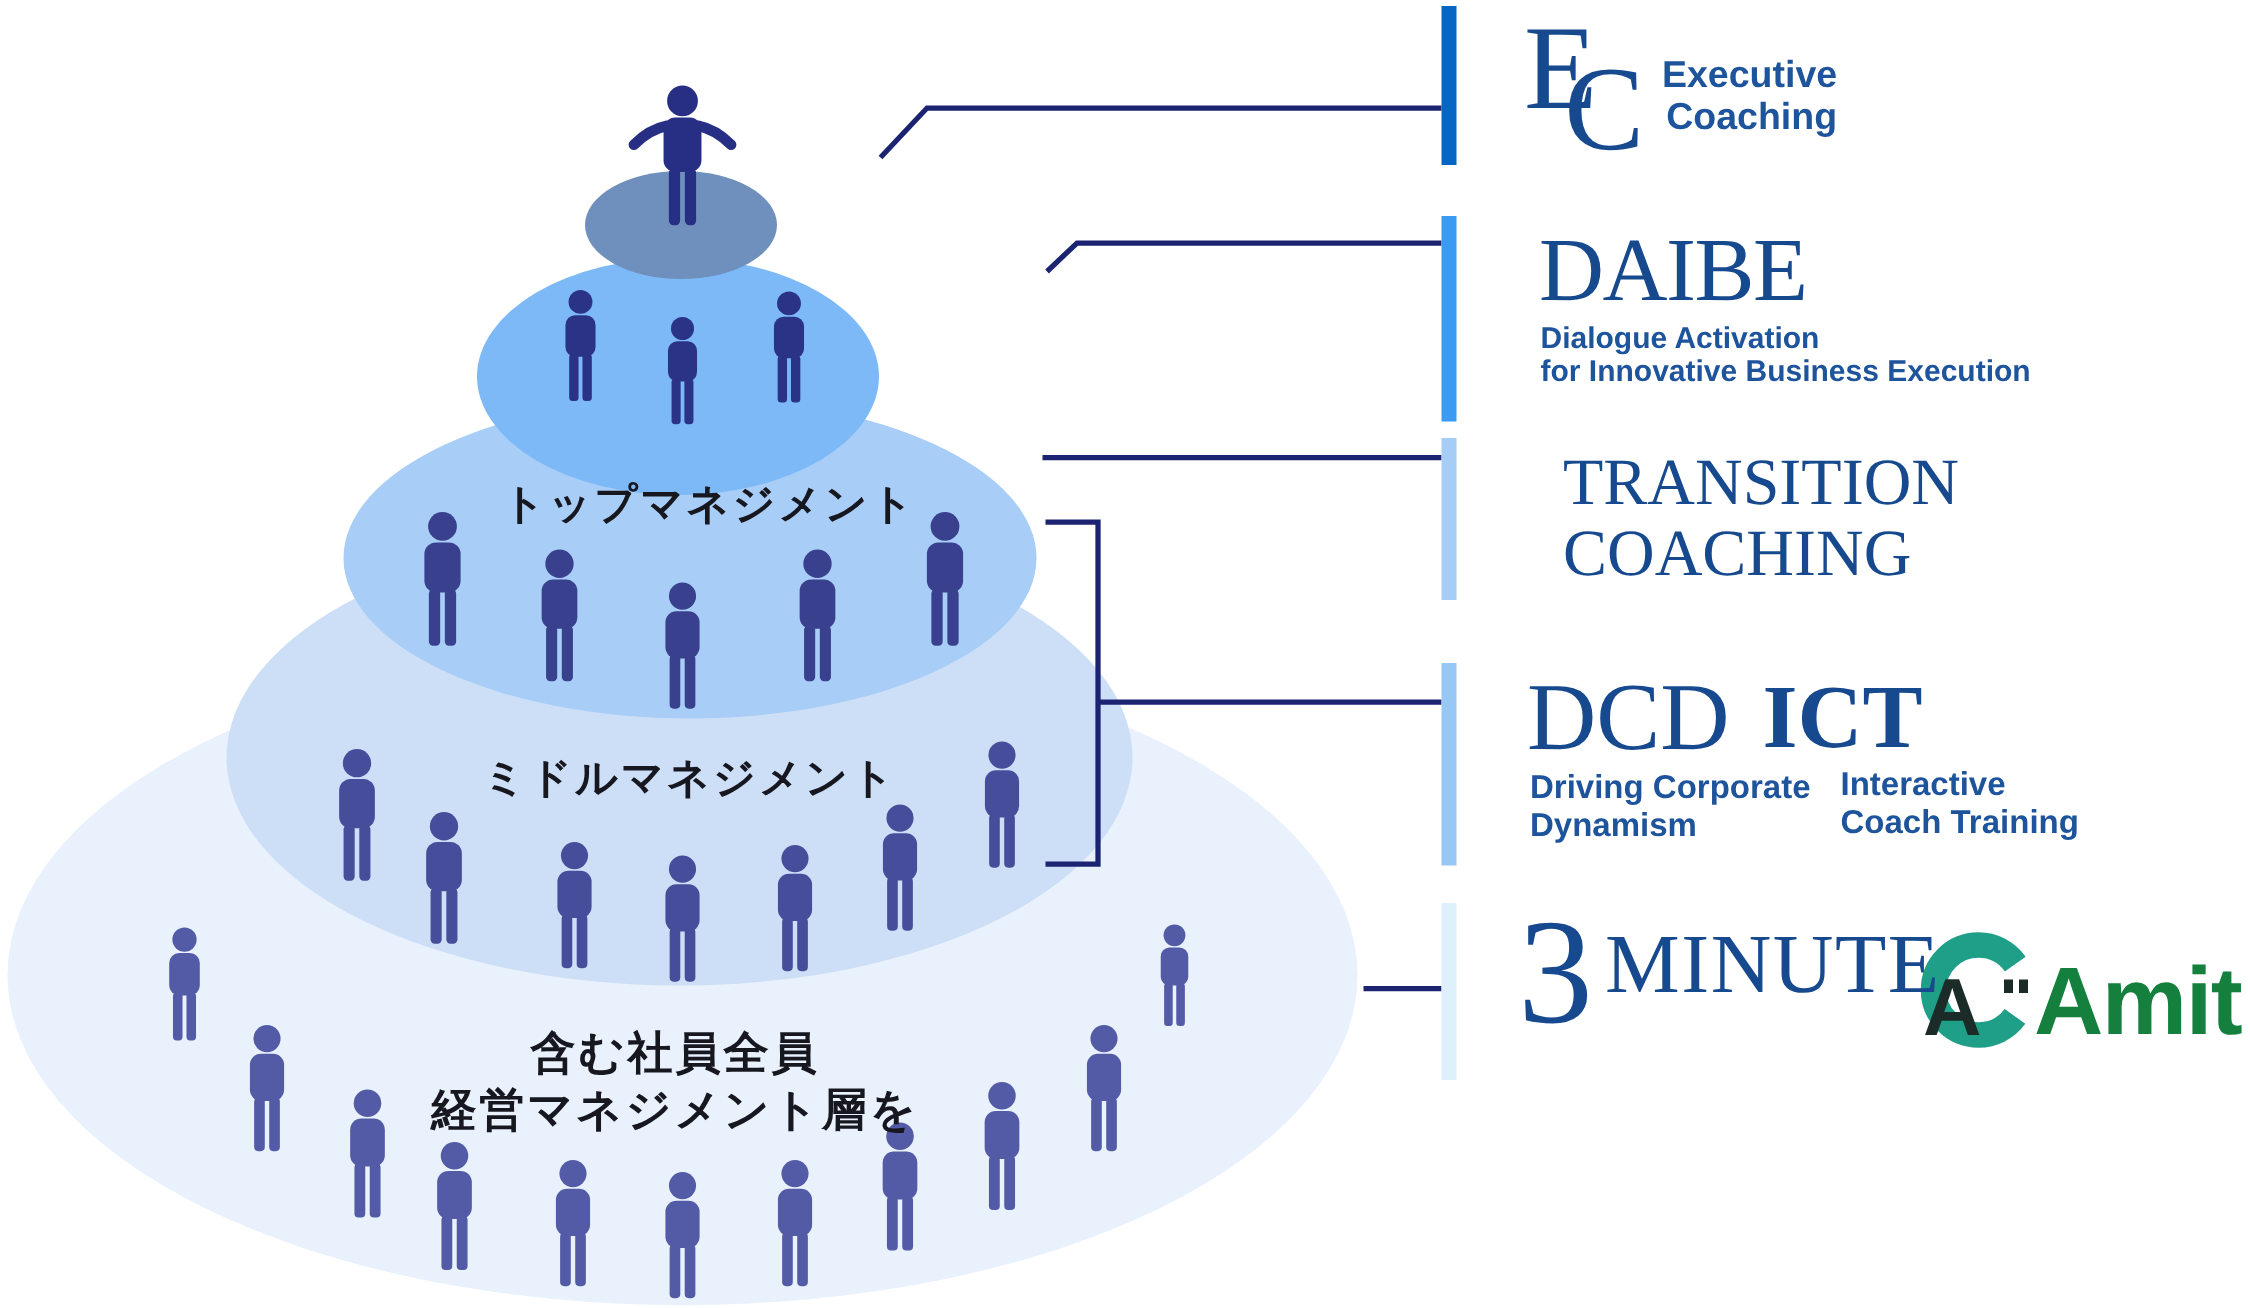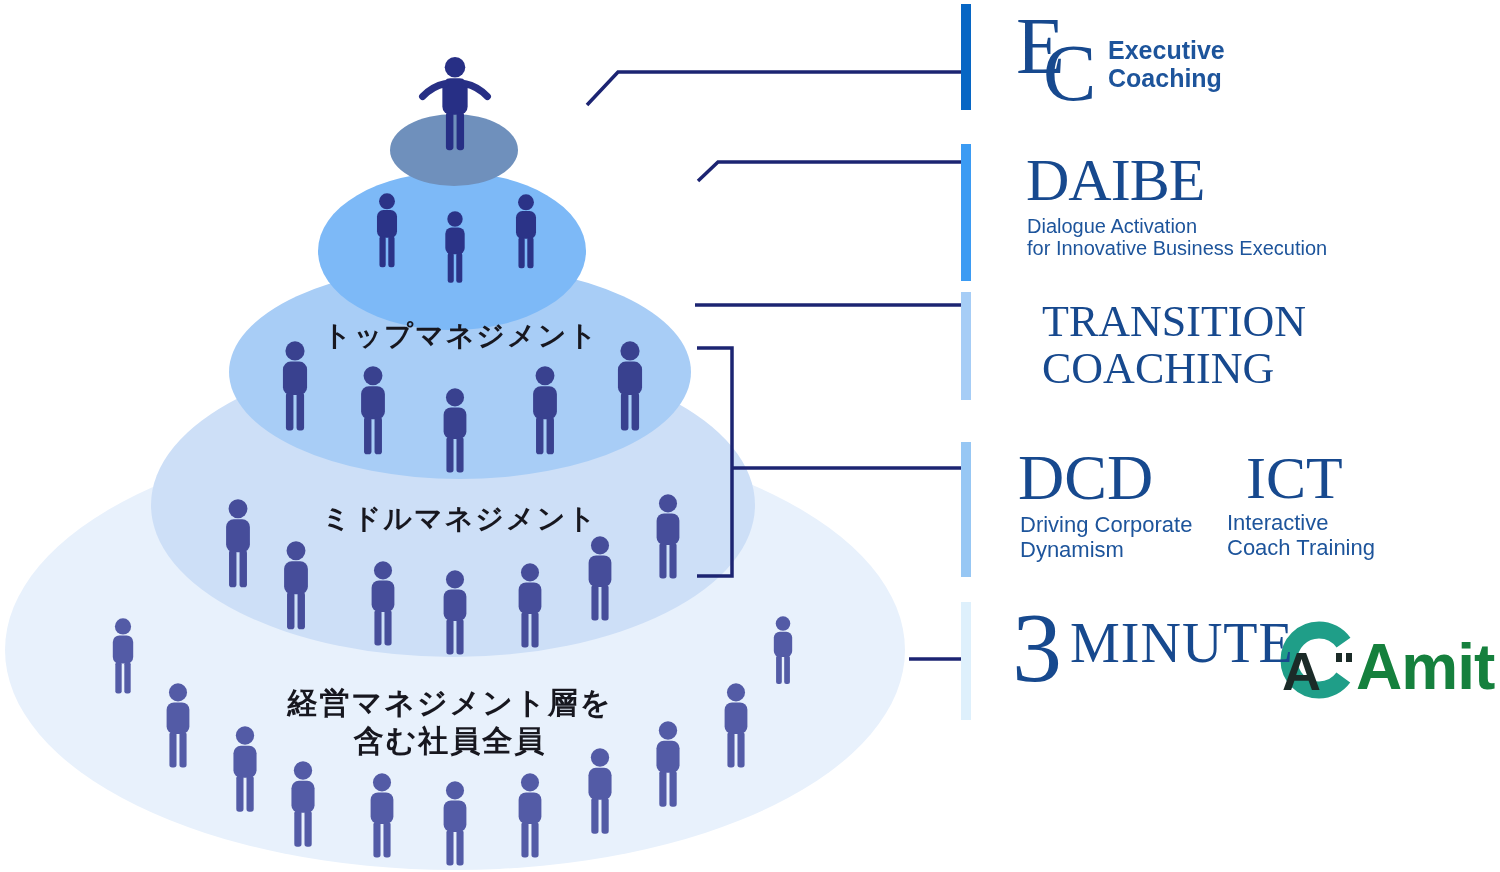--- a/index.html
+++ b/index.html
@@ -13,21 +13,21 @@
   .abs{position:absolute;}
   
   .wordmark{
     font-family:"Liberation Serif","DejaVu Serif",serif;
     color:#17498e;
     line-height:1;
     white-space:nowrap;
   }
   .subtext{
     font-family:"Liberation Sans","DejaVu Sans",sans-serif;
-    font-weight:normal;
+    font-weight:bold;
     color:#1d549b;
     white-space:nowrap;
   }
   .ec-letter{display:inline-block;font-size:80px;}
   .ec-letter.c{margin-left:-22px;transform:translateY(27px);}
   .ec-name{font-size:25px;line-height:28px;color:#1d549b;font-weight:bold;}
   .daibe{font-size:60px;letter-spacing:-1px;}
   .daibe-sub{font-size:20px;line-height:22px;}
   .transition{font-size:44px;line-height:47px;letter-spacing:0px;margin-left:24px;}
   .dcd{font-size:64px;}
@@ -133,31 +133,31 @@
   </g>
 
   <g transform="translate(1280,620)">
     <circle cx="39" cy="40" r="30" fill="none" stroke-width="17" stroke-dasharray="151 37.5" stroke-dashoffset="169.75" stroke="#1f9e88"></circle>
     <rect x="56" y="33" width="6" height="9" fill="#1b2b28"></rect>
     <rect x="66" y="33" width="6" height="9" fill="#1b2b28"></rect>
     <text x="2" y="70" font-size="54" font-weight="bold" fill="#1b2b28" font-family="Liberation Sans, DejaVu Sans, sans-serif">A</text>
   </g>
 </svg>
 
-<div class="abs jp-label t3-label" style="left:261px;top:317px;">トップマネジメント</div>
+<div class="abs jp-label t3-label" style="left:273px;top:317px;">トップマネジメント</div>
 <div class="abs jp-label t4-label" style="left:260px;top:500px;">ミドルマネジメント</div>
 <div class="abs jp-label t5-label" style="left:250px;top:684px;">
+  <div>含む社員全員</div>
   <div>経営マネジメント層を</div>
-  <div>含む社員全員</div>
 </div>
 
 <div class="abs" style="left:1016px;top:6px;">
   <span class="wordmark ec-letter">E</span><span class="wordmark ec-letter c">C</span>
 </div>
-<div class="abs ec-name" style="left:1108px;top:36px;">
+<div class="abs ec-name" style="left:1108px;top:36px;text-align:right;">
   <div>Executive</div>
   <div>Coaching</div>
 </div>
 
 <div class="abs wordmark daibe" style="left:1026px;top:150px;">DAIBE</div>
 <div class="abs subtext daibe-sub" style="left:1027px;top:215px;">
   <div>Dialogue Activation</div>
   <div>for Innovative Business Execution</div>
 </div>
 
@@ -165,21 +165,21 @@
   <div>TRANSITION</div>
   <div>COACHING</div>
 </div>
 
 <div class="abs wordmark dcd" style="left:1018px;top:446px;">DCD</div>
 <div class="abs subtext dcd-sub" style="left:1020px;top:512px;">
   <div>Driving Corporate</div>
   <div>Dynamism</div>
 </div>
 
-<div class="abs wordmark ict" style="left:1246px;top:448px;">ICT</div>
+<div class="abs wordmark ict" style="left:1175px;top:448px;font-weight:bold;">ICT</div>
 <div class="abs subtext ict-sub" style="left:1227px;top:510px;">
   <div>Interactive</div>
   <div>Coach Training</div>
 </div>
 
 <div class="abs" style="left:1012px;top:608px;display:flex;">
   <span class="wordmark three">3</span>
   <span class="wordmark minute-coach">
     <div>MINUTE</div>
   </span>

